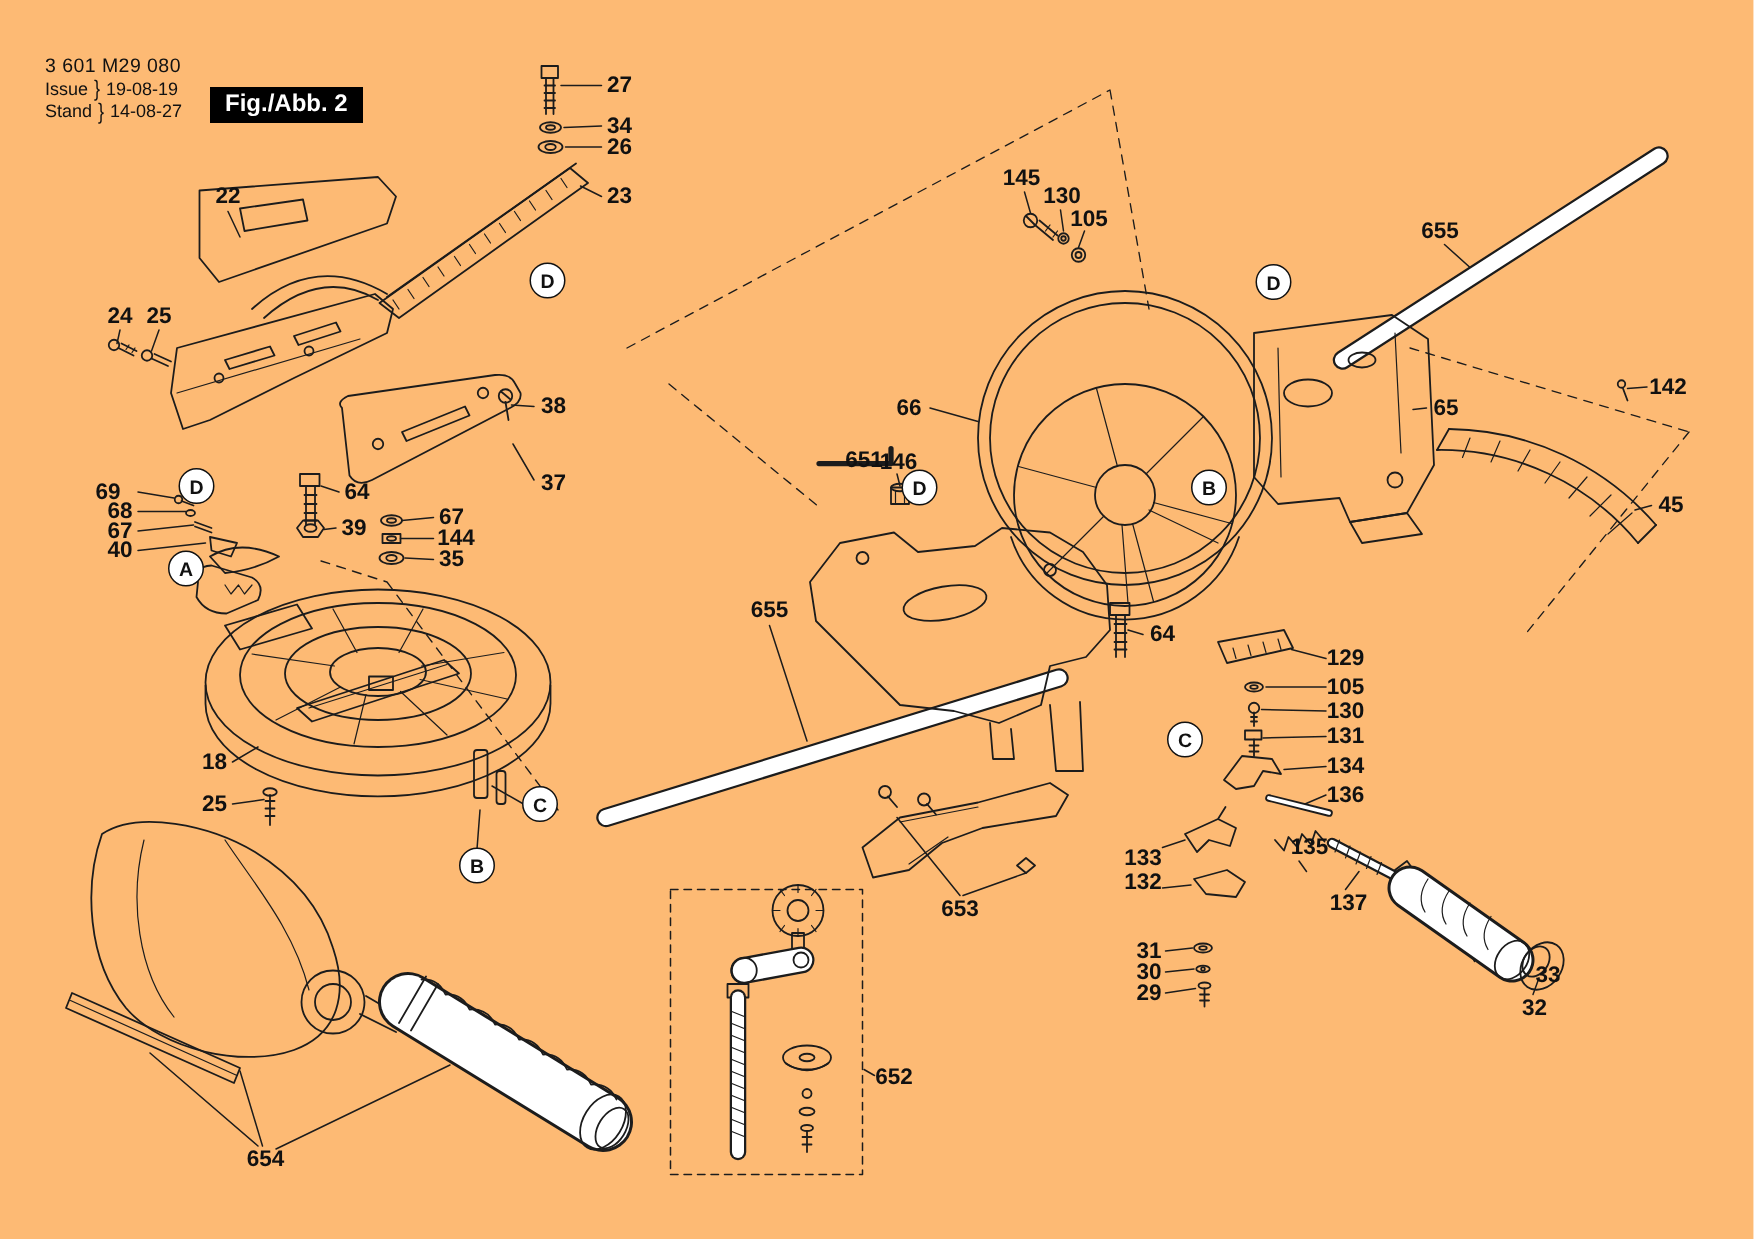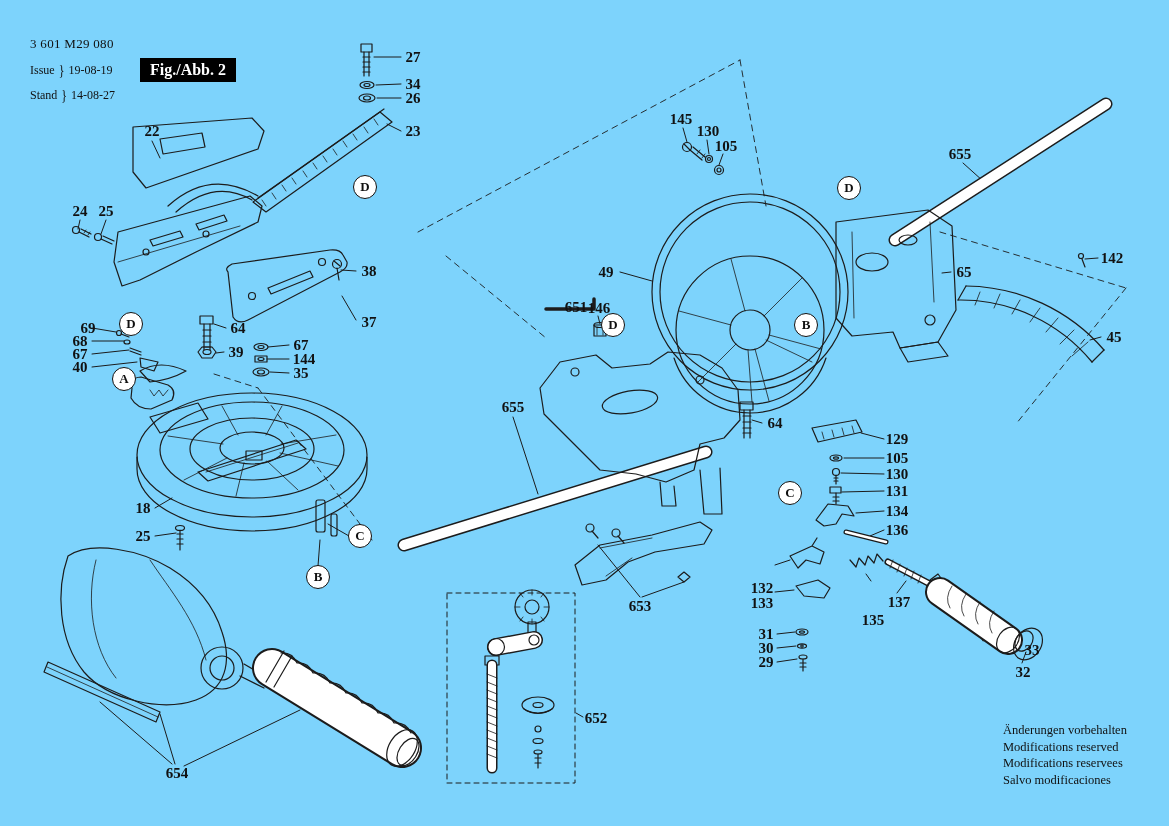--- a/index.html
+++ b/index.html
@@ -1,33 +1,33 @@
 <!DOCTYPE html>
 <html><head>
 <meta charset="utf-8">
 <style>
   html,body{margin:0;padding:0;background:#fff;}
-  .page{position:relative;width:1169px;height:826px;background:#7dd3fc;overflow:hidden;
-        font-family:Liberation Serif, serif;color:#111;}
+  .page{position:relative;width:1169px;height:826px;background:#fdba74;overflow:hidden;
+        font-family:Liberation Sans, sans-serif;color:#111;}
   .artwork{position:absolute;left:0;top:0;width:1169px;height:826px;}
   .art{stroke:#1c1c1c;fill:none;stroke-width:1.2;stroke-linecap:round;stroke-linejoin:round;}
   .art .thin{stroke-width:0.8;}
   .art .blk{stroke:#1c1c1c;stroke-linecap:round;}
   .art .wht{stroke:#ffffff;stroke-linecap:round;}
   .art .ld{stroke-width:1;}
   .art .dash{stroke-dasharray:6 5;stroke-width:0.9;}
   .art .dash2{stroke-dasharray:5 4;stroke-width:1;}
   .part-label{position:absolute;transform:translate(-50%,-50%);font-weight:bold;font-size:15px;
               color:#111;white-space:nowrap;background:rgba(255,255,255,0.0);}
   .ref-label{position:absolute;transform:translate(-50%,-50%);width:22px;height:22px;
              border:1.4px solid #111;border-radius:50%;display:flex;align-items:center;
              justify-content:center;font-weight:bold;font-size:13px;background:#fff;}
   .header{position:absolute;left:30px;top:36px;}
   .part-no{font-size:13px;letter-spacing:.3px;}
-  .rev-row{font-size:12px;display:flex;gap:4px;line-height:14px;margin-top:11px;}
+  .rev-row{font-size:12px;display:flex;gap:4px;line-height:14px;margin-top:1px;}
   .brace{display:inline-block;transform:scaleY(1.25);}
   .fig-box{position:absolute;left:110px;top:22px;background:#000;color:#fff;font-weight:bold;
            font-size:16px;padding:3px 10px;white-space:nowrap;}
   .footer-notes{position:absolute;left:1003px;top:722px;font-size:12.5px;line-height:16.5px;}
 </style>
 </head>
 <body>
 
 <div class="page">
 
@@ -283,67 +283,61 @@
       <div class="part-label" style="left: 152px; top: 131px;">22</div>
       <div class="part-label" style="left: 80px; top: 211px;">24</div>
       <div class="part-label" style="left: 106px; top: 211px;">25</div>
       <div class="part-label" style="left: 369px; top: 271px;">38</div>
       <div class="part-label" style="left: 369px; top: 322px;">37</div>
       <div class="part-label" style="left: 238px; top: 328px;">64</div>
       <div class="part-label" style="left: 236px; top: 352px;">39</div>
       <div class="part-label" style="left: 301px; top: 345px;">67</div>
       <div class="part-label" style="left: 304px; top: 359px;">144</div>
       <div class="part-label" style="left: 301px; top: 373px;">35</div>
-      <div class="part-label" style="left: 88px; top: 328px;">69</div>
+      <div class="part-label" style="left: 72px; top: 328px;">69</div>
       <div class="part-label" style="left: 80px; top: 341px;">68</div>
       <div class="part-label" style="left: 80px; top: 354px;">67</div>
       <div class="part-label" style="left: 80px; top: 367px;">40</div>
       <div class="part-label" style="left: 143px; top: 508px;">18</div>
       <div class="part-label" style="left: 143px; top: 536px;">25</div>
       <div class="part-label" style="left: 177px; top: 773px;">654</div>
       <div class="part-label" style="left: 596px; top: 718px;">652</div>
       <div class="part-label" style="left: 640px; top: 606px;">653</div>
       <div class="part-label" style="left: 513px; top: 407px;">655</div>
       <div class="part-label" style="left: 576px; top: 307px;">651</div>
       <div class="part-label" style="left: 599px; top: 308px;">146</div>
-      <div class="part-label" style="left: 606px; top: 272px;">49</div>
+      <div class="part-label" style="left: 606px; top: 272px;">66</div>
       <div class="part-label" style="left: 681px; top: 119px;">145</div>
       <div class="part-label" style="left: 708px; top: 131px;">130</div>
       <div class="part-label" style="left: 726px; top: 146px;">105</div>
       <div class="part-label" style="left: 960px; top: 154px;">655</div>
       <div class="part-label" style="left: 964px; top: 272px;">65</div>
       <div class="part-label" style="left: 1112px; top: 258px;">142</div>
       <div class="part-label" style="left: 1114px; top: 337px;">45</div>
       <div class="part-label" style="left: 775px; top: 423px;">64</div>
       <div class="part-label" style="left: 897px; top: 439px;">129</div>
       <div class="part-label" style="left: 897px; top: 458px;">105</div>
       <div class="part-label" style="left: 897px; top: 474px;">130</div>
       <div class="part-label" style="left: 897px; top: 491px;">131</div>
       <div class="part-label" style="left: 897px; top: 511px;">134</div>
       <div class="part-label" style="left: 897px; top: 530px;">136</div>
       <div class="part-label" style="left: 762px; top: 565px; margin-top: 23px;">132</div>
-      <div class="part-label" style="left: 762px; top: 603px; text-align: right;">133</div>
-      <div class="part-label" style="left: 873px; top: 620px;">135</div>
+      <div class="part-label" style="left: 762px; top: 572px; text-align: right;">133</div>
+      <div class="part-label" style="left: 873px; top: 565px;">135</div>
       <div class="part-label" style="left: 899px; top: 602px;">137</div>
       <div class="part-label" style="left: 1032px; top: 650px;">33</div>
       <div class="part-label" style="left: 1023px; top: 672px;">32</div>
       <div class="part-label" style="left: 766px; top: 634px;">31</div>
       <div class="part-label" style="left: 766px; top: 648px;">30</div>
       <div class="part-label" style="left: 766px; top: 662px;">29</div>
       <div class="ref-label" style="left: 365px; top: 187px;">D</div>
       <div class="ref-label" style="left: 131px; top: 324px;">D</div>
       <div class="ref-label" style="left: 124px; top: 379px;">A</div>
       <div class="ref-label" style="left: 360px; top: 536px;">C</div>
       <div class="ref-label" style="left: 318px; top: 577px;">B</div>
       <div class="ref-label" style="left: 849px; top: 188px;">D</div>
       <div class="ref-label" style="left: 613px; top: 325px;">D</div>
       <div class="ref-label" style="left: 806px; top: 325px;">B</div>
       <div class="ref-label" style="left: 790px; top: 493px;">C</div>
     </div>
 
-  <div class="footer-notes" id="footer-notes">
-      <div class="note-line">Änderungen vorbehalten</div>
-      <div class="note-line">Modifications reserved</div>
-      <div class="note-line">Modifications reservees</div>
-      <div class="note-line">Salvo modificaciones</div>
-    </div>
 
 </div>
 
 </body></html>

